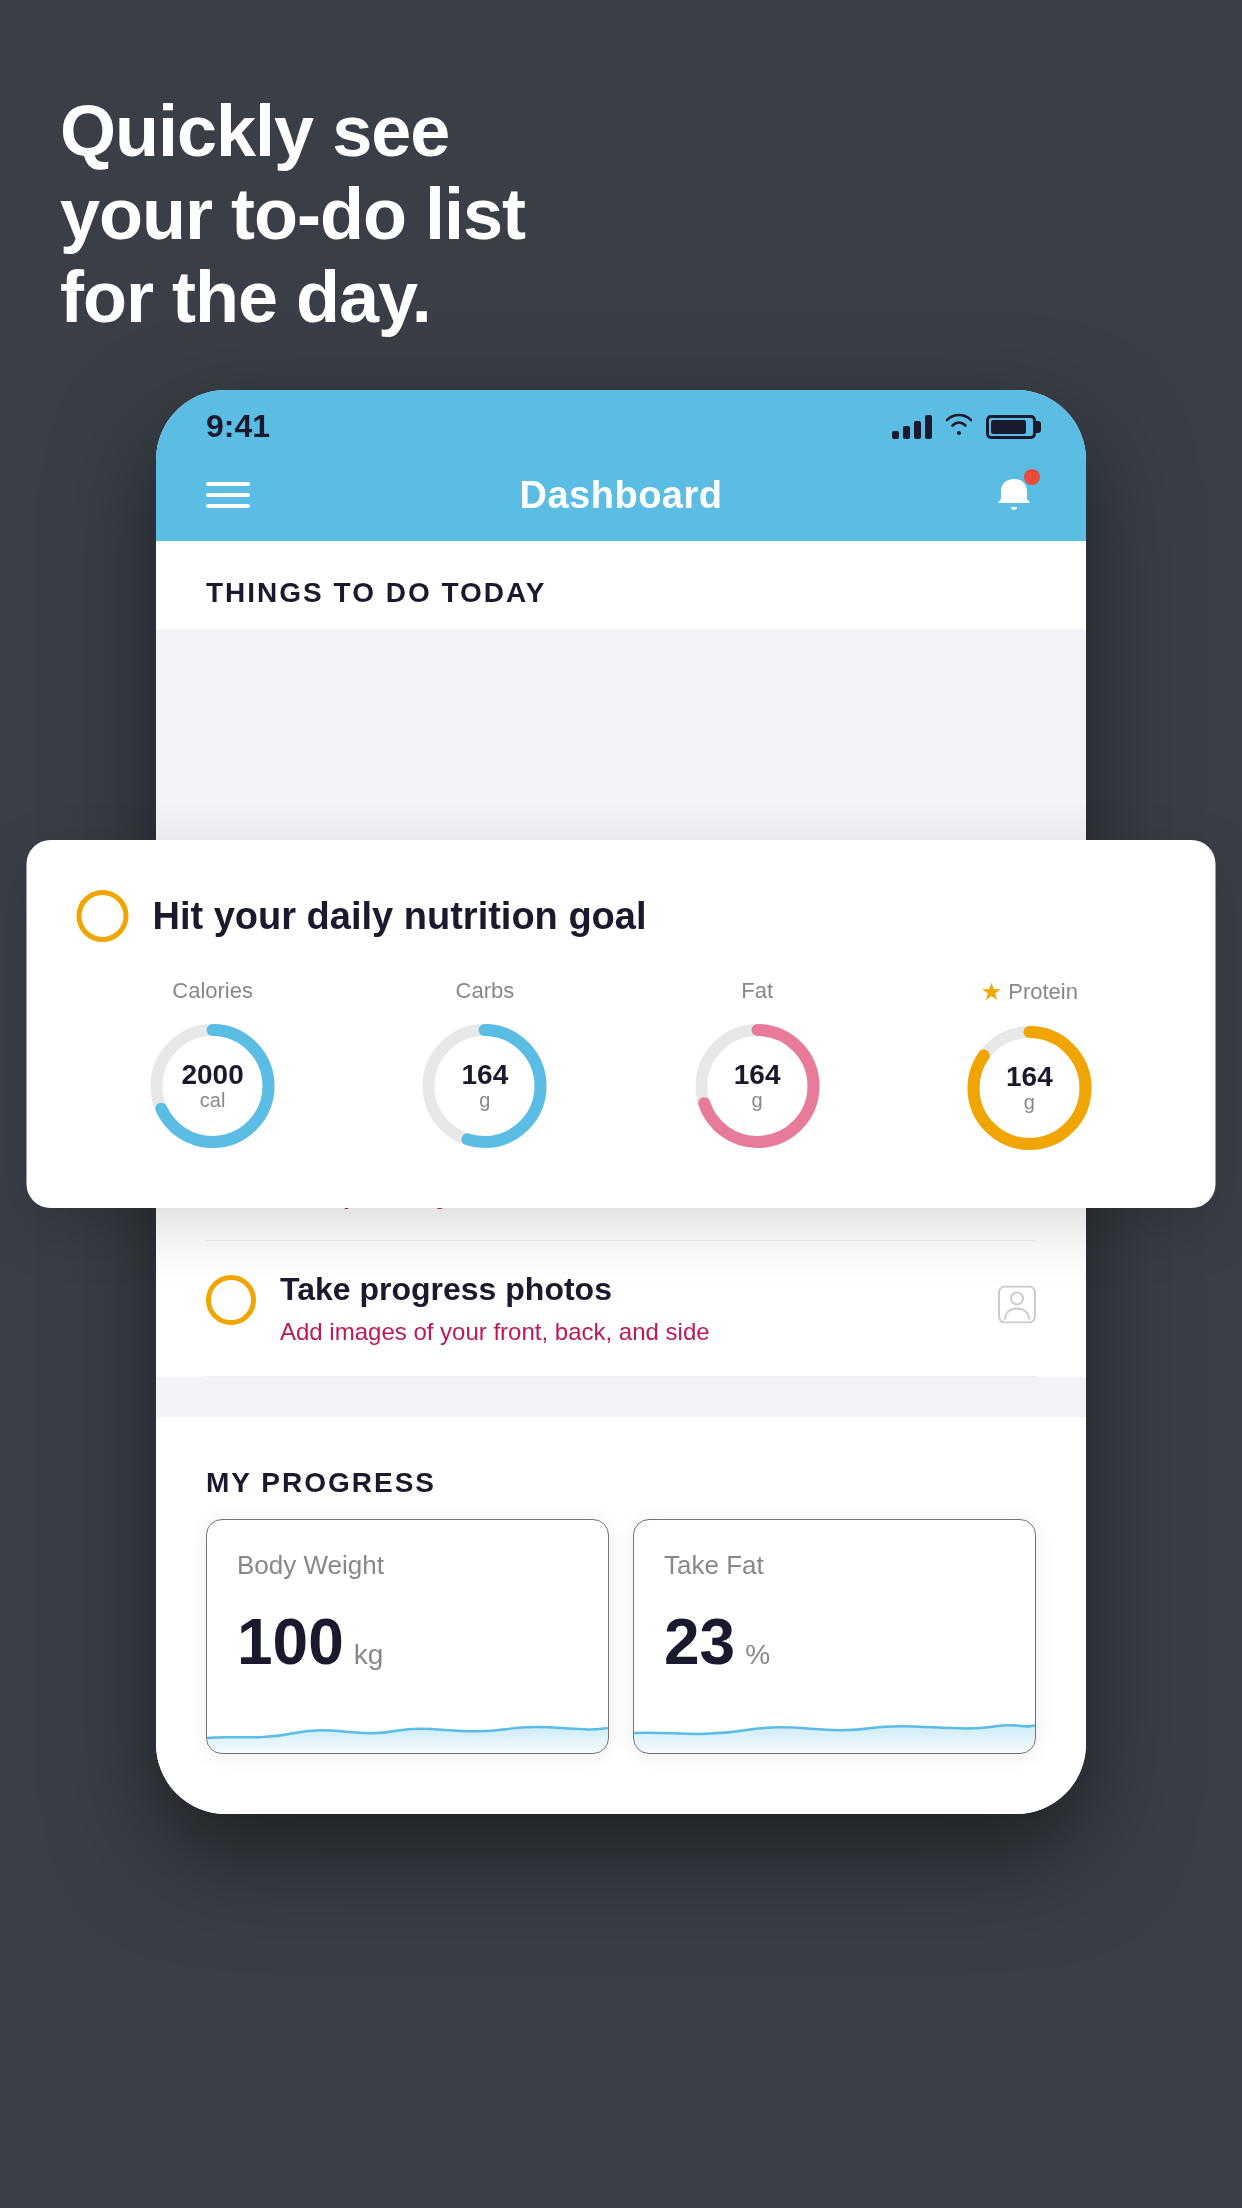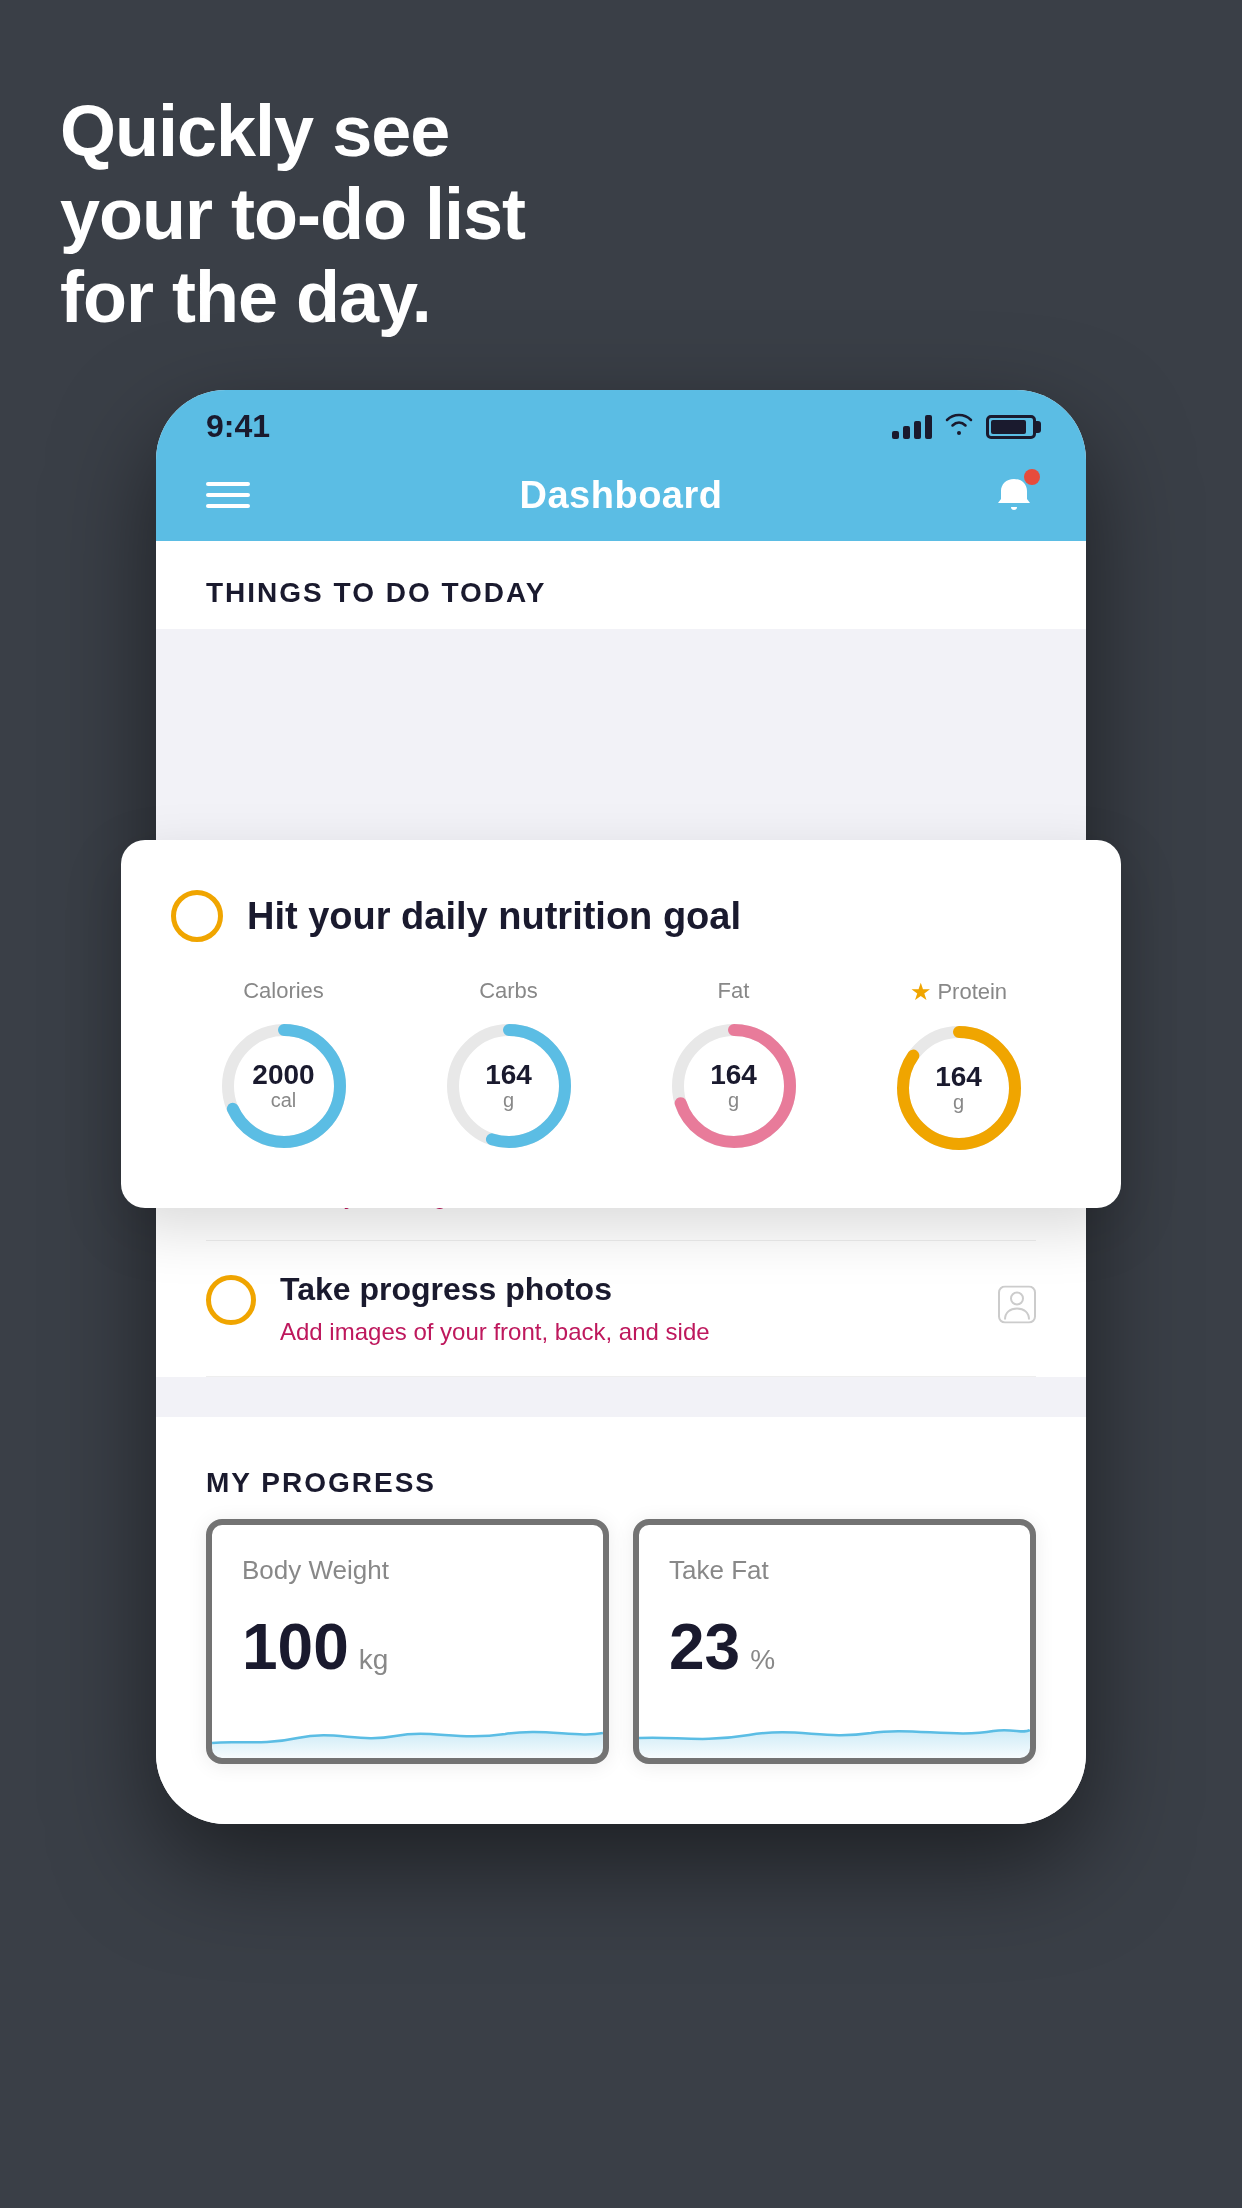--- a/index.html
+++ b/index.html
@@ -169,21 +169,21 @@
       letter-spacing: 2px;
       text-transform: uppercase;
     }
 
     
     .highlight-card {
       position: absolute;
       top: 840px;
       left: 50%;
       transform: translateX(-50%);
-      width: 1000px;
+      width: 1189px;
       background: white;
       border-radius: 24px;
       padding: 50px;
       box-shadow: 0 20px 60px rgba(0,0,0,0.15);
       z-index: 10;
     }
 
     .card-header {
       display: flex;
       align-items: center;
@@ -343,21 +343,21 @@
       display: flex;
       gap: 24px;
     }
 
     .progress-card {
       flex: 1;
       background: white;
       border-radius: 16px;
       padding: 30px;
       box-shadow: 0 2px 20px rgba(0,0,0,0.08);
-      border: 6px solid #737373;
+      border: 1px solid #737373;
       overflow: hidden;
     }
 
     .progress-card-title {
       font-size: 26px;
       color: #888;
       margin-bottom: 24px;
     }
 
     .progress-value-row {

